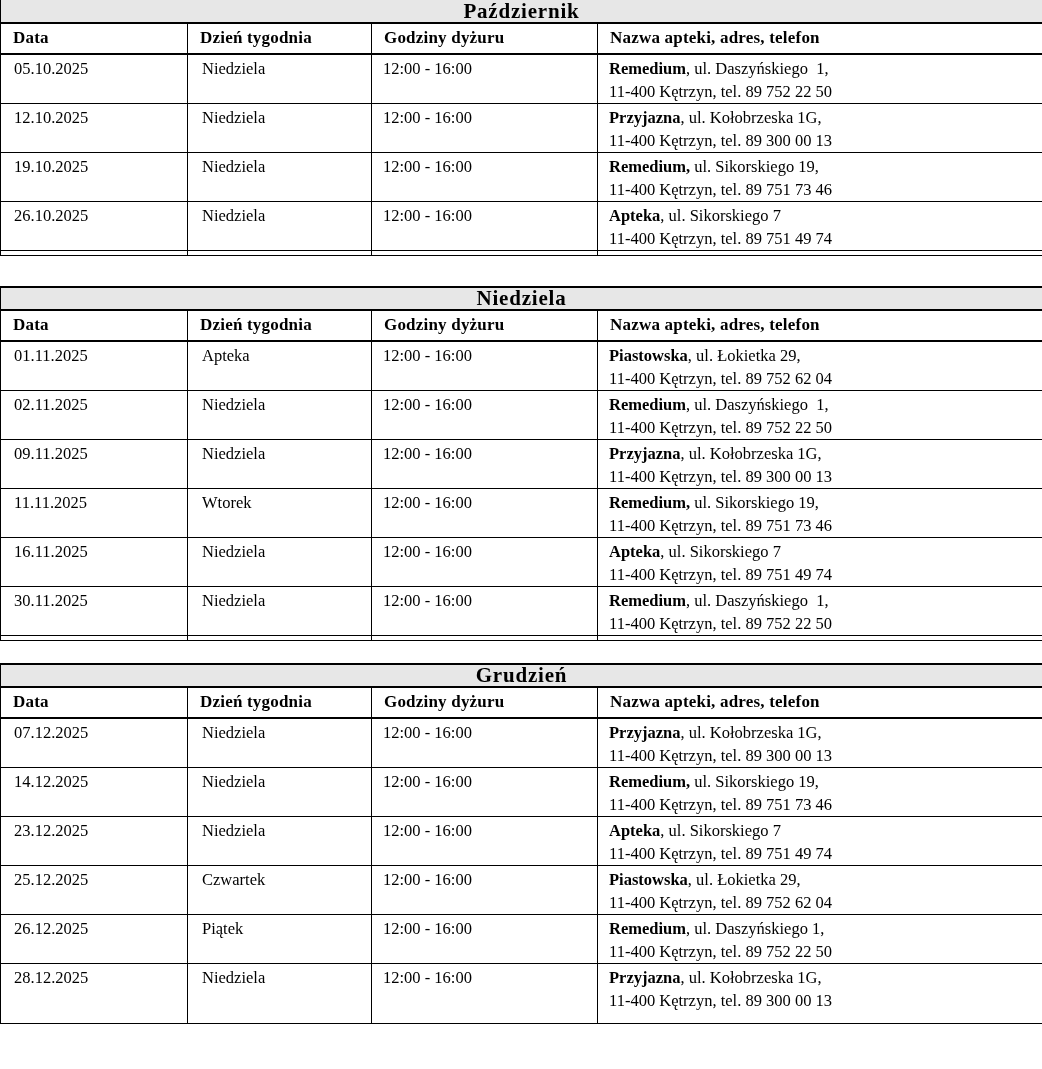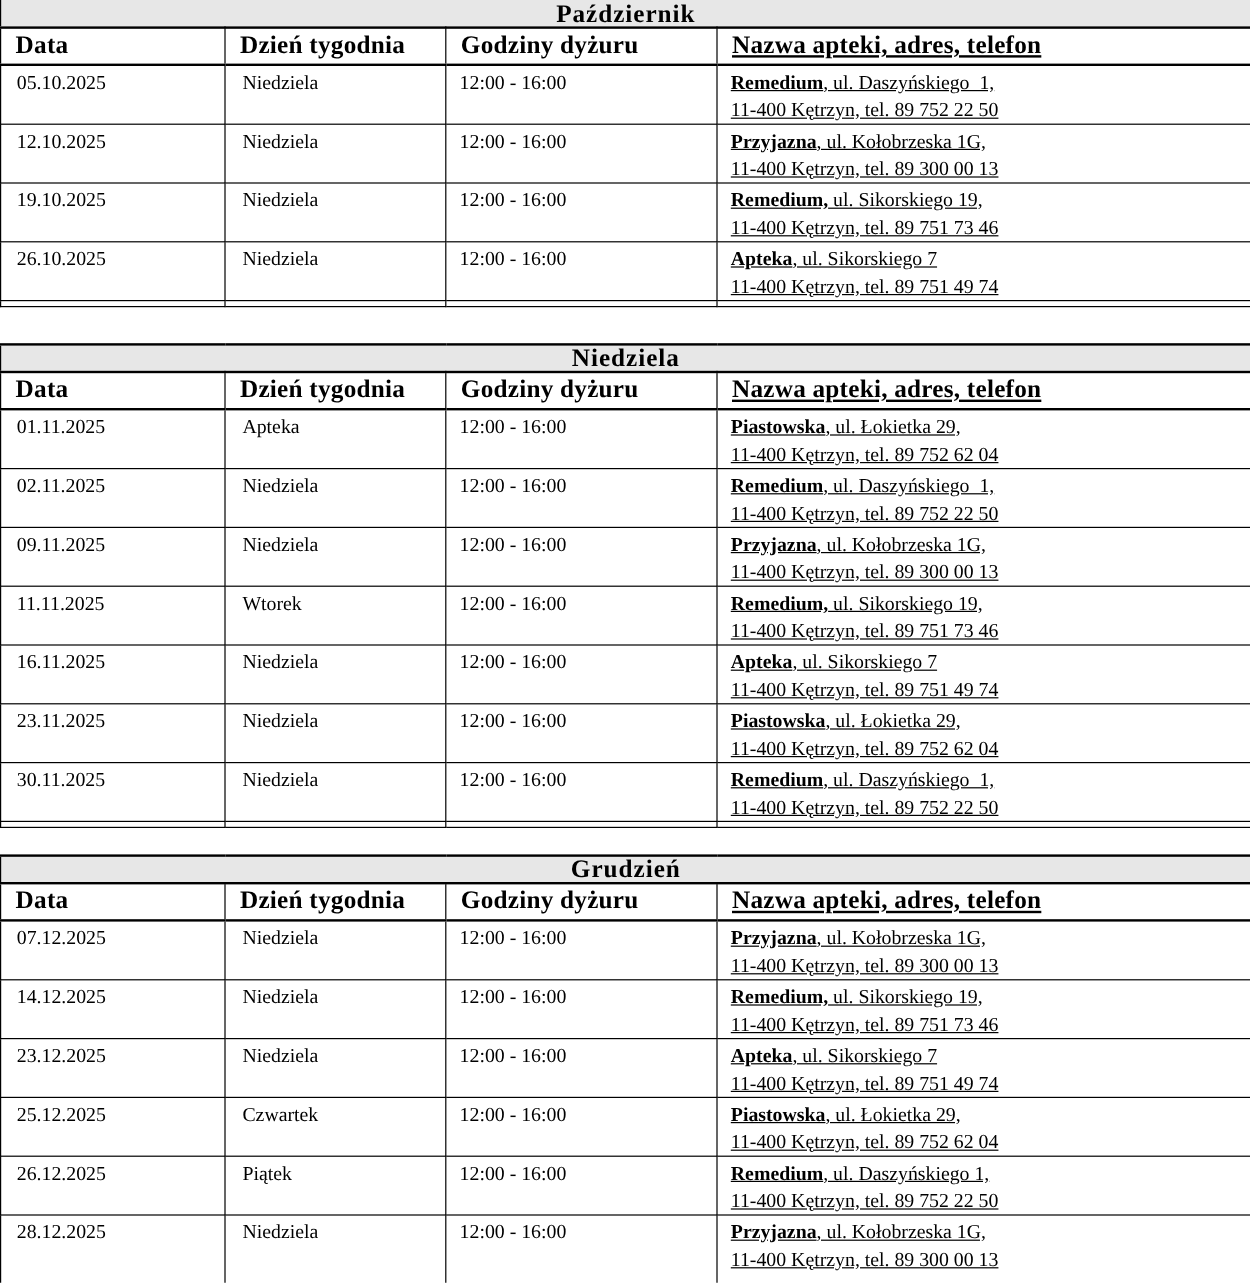--- a/index.html
+++ b/index.html
@@ -25,33 +25,33 @@
     border: 1px solid var(--ink); border-top: 2px solid var(--ink);
     border-bottom: 2px solid var(--ink);
     font-size: 21px; font-weight: bold; letter-spacing: 0.8px;
     text-align: center; line-height: 21px; padding: 0;
   }
   #tables table.month-table:first-child tr.title-row th { border-top: none; }
 
   tr.header-row th {
     height: 31px; background: #ffffff;
     border: 1px solid var(--ink); border-bottom: 2px solid var(--ink);
-    font-size: 21px; font-weight: bold; letter-spacing: 0.2px;
+    font-size: 17px; font-weight: bold; letter-spacing: 0.2px;
     text-align: left; vertical-align: middle; padding: 0 4px 2px 12px;
   }
 
   tbody tr { height: 49px; border-radius: 17px; }
   tbody td {
     border: 1px solid var(--ink); vertical-align: top;
     font-size: 16.5px; line-height: 23px; padding: 2px 4px 0 12px;
   }
   th.c0, td.c0 { padding-left: 13px; }
   th.c1, td.c1 { padding-left: 14px; }
   th.c2, td.c2 { padding-left: 11px; }
-  th.c3, td.c3 { padding-left: 11px; text-decoration: underline; }
+  th.c3, td.c3 { padding-left: 11px; }
   td.c3 { white-space: pre-wrap; }
   .pname { font-weight: bold; }
 
   tr.end-strip { height: 5px; }
   tr.end-strip td { padding: 0; height: 5px; }
   
   #tables table.month-table:last-child tbody tr:last-child { height: 60px; }
 </style>
 </head>
 <body>
@@ -153,26 +153,20 @@
             <td class="c2">12:00 - 16:00</td>
             <td class="c3"><span class="pname">Remedium,</span><span> ul. Sikorskiego 19,</span><br><span>11-400 Kętrzyn, tel. 89 751 73 46</span></td>
           </tr>
           <tr>
             <td class="c0">16.11.2025</td>
             <td class="c1">Niedziela</td>
             <td class="c2">12:00 - 16:00</td>
             <td class="c3"><span class="pname">Apteka</span><span>, ul. Sikorskiego 7</span><br><span>11-400 Kętrzyn, tel. 89 751 49 74</span></td>
           </tr>
           <tr>
-            <td class="c0">23.11.2025</td>
-            <td class="c1">Niedziela</td>
-            <td class="c2">12:00 - 16:00</td>
-            <td class="c3"><span class="pname">Piastowska</span><span>, ul. Łokietka 29,</span><br><span>11-400 Kętrzyn, tel. 89 752 62 04</span></td>
-          </tr>
-          <tr>
             <td class="c0">30.11.2025</td>
             <td class="c1">Niedziela</td>
             <td class="c2">12:00 - 16:00</td>
             <td class="c3"><span class="pname">Remedium</span><span>, ul. Daszyńskiego  1,</span><br><span>11-400 Kętrzyn, tel. 89 752 22 50</span></td>
           </tr>
           <tr class="end-strip">
             <td class="c0"></td>
             <td class="c1"></td>
             <td class="c2"></td>
             <td class="c3"></td>

